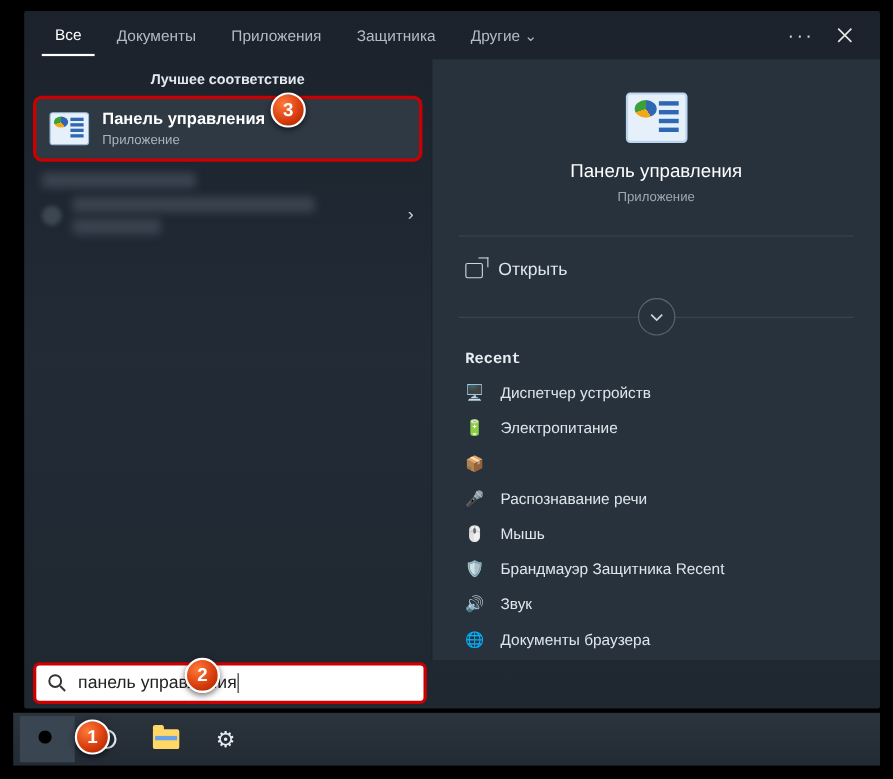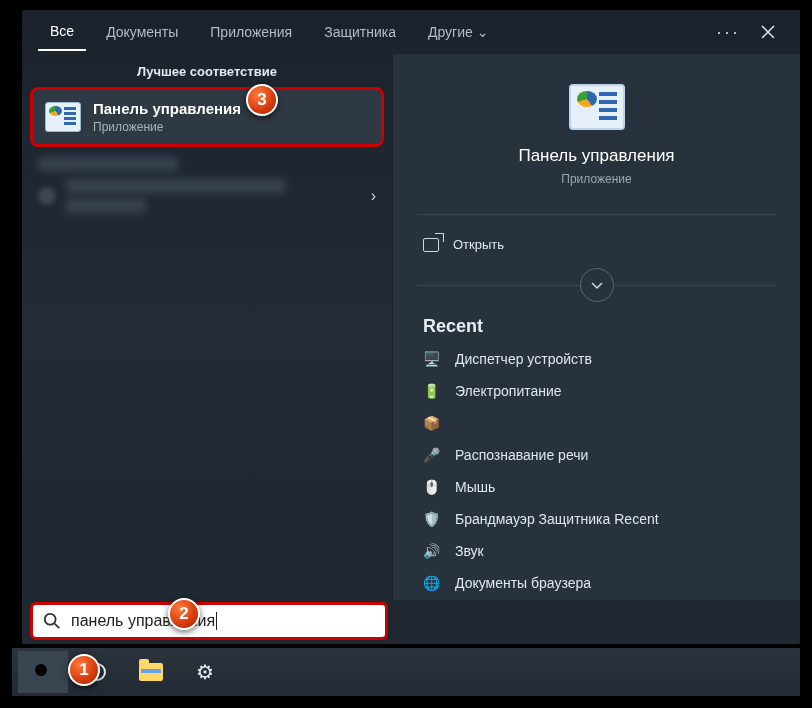--- a/index.html
+++ b/index.html
@@ -28,29 +28,29 @@
   .blurred-bar { height:14px; background:#3a4450; filter:blur(4px); border-radius:3px; }
   .chevron-right { margin-left:auto; color:#cfd6de; font-size:16px; }
   .right-pane { flex:1; background:#28323d; display:flex; flex-direction:column; position:relative; border-left:1px solid #1a2129; }
   .preview-top { display:flex; flex-direction:column; align-items:center; padding:30px 20px 18px; }
   .preview-icon { width:56px; height:46px; background:#e6f0fa; border:2px solid #bcd4ee; border-radius:4px; position:relative; }
   .preview-icon::before { content:""; position:absolute; left:6px; top:5px; width:20px; height:16px; background:conic-gradient(#2f67b2 0 40%,#f0a818 40% 70%,#3aa13a 70% 100%); border-radius:50%; }
   .preview-icon::after { content:""; position:absolute; right:6px; top:6px; width:18px; height:4px; background:#2f67b2; box-shadow:0 8px 0 #2f67b2,0 16px 0 #2f67b2,0 24px 0 #2f67b2; }
   .preview-title { color:#fff; font-size:17px; margin-top:16px; }
   .preview-sub { color:#9ba7b3; font-size:12px; margin-top:6px; }
   .hr { height:1px; background:#3a4551; margin:10px 24px; }
-  .action-row { display:flex; align-items:center; gap:14px; padding:12px 30px; color:#dfe6ec; font-size:13px; cursor:pointer; }
+  .action-row { display:flex; align-items:center; gap:14px; padding:12px 30px; color:#dfe6ec; font-size:16px; cursor:pointer; }
   .open-ico { width:16px;height:14px;border:1.5px solid #cfd6de;border-radius:2px;position:relative; }
   .open-ico::after { content:""; position:absolute; right:-6px; top:-6px; width:8px;height:8px; border-top:1.5px solid #cfd6de; border-right:1.5px solid #cfd6de; }
   .expand-circle { width:34px;height:34px;border:1px solid #5a6773;border-radius:50%;display:flex;align-items:center;justify-content:center;margin:4px auto;cursor:pointer; background:#28323d; position:relative; }
   .expand-circle svg { stroke:#cfd6de; stroke-width:1.5; fill:none; }
   .expand-wrap { position:relative; margin:0 24px; }
   .expand-wrap::before { content:""; position:absolute; top:50%; left:0; right:0; height:1px; background:#3a4551; z-index:0; }
   .expand-wrap .expand-circle { position:relative; z-index:1; }
-  .recent-h { color:#e8edf2; font-size:18px; font-weight:600; padding:10px 30px 6px; }
+  .recent-h { color:#e8edf2; font-size:14px; font-weight:600; padding:10px 30px 6px;font-family:Liberation Mono, monospace; }
   .recent-item { display:flex; align-items:center; gap:14px; padding:7px 30px; color:#dfe6ec; font-size:14px; cursor:pointer; }
   .ric { width:18px;height:18px; flex-shrink:0; display:flex;align-items:center;justify-content:center; }
   .search-input-wrap { position:absolute; left:8px; right:412px; bottom:4px; height:38px; background:#fff; border:3px solid #cc0000; border-radius:6px; display:flex; align-items:center; padding:0 10px; gap:10px; }
   .search-input-wrap svg { stroke:#333; stroke-width:2; fill:none; }
   .search-text { font-size:16px; color:#222; border-right:1px solid #222; padding-right:1px; }
   .taskbar { position:absolute; left:10px; right:10px; bottom:10px; height:48px; background:linear-gradient(180deg,#2b333d,#222a34); display:flex; align-items:center; padding:0 6px; gap:4px; }
   .tb-btn { width:50px; height:42px; display:flex; align-items:center; justify-content:center; cursor:pointer; position:relative; }
   .tb-btn.active { background:#3a4552; }
   .tb-cortana { width:18px;height:18px;border:2px solid #e8edf2;border-radius:50%; }
   .tb-explorer { width:24px;height:18px;background:#ffd867;border-radius:2px;position:relative; }

